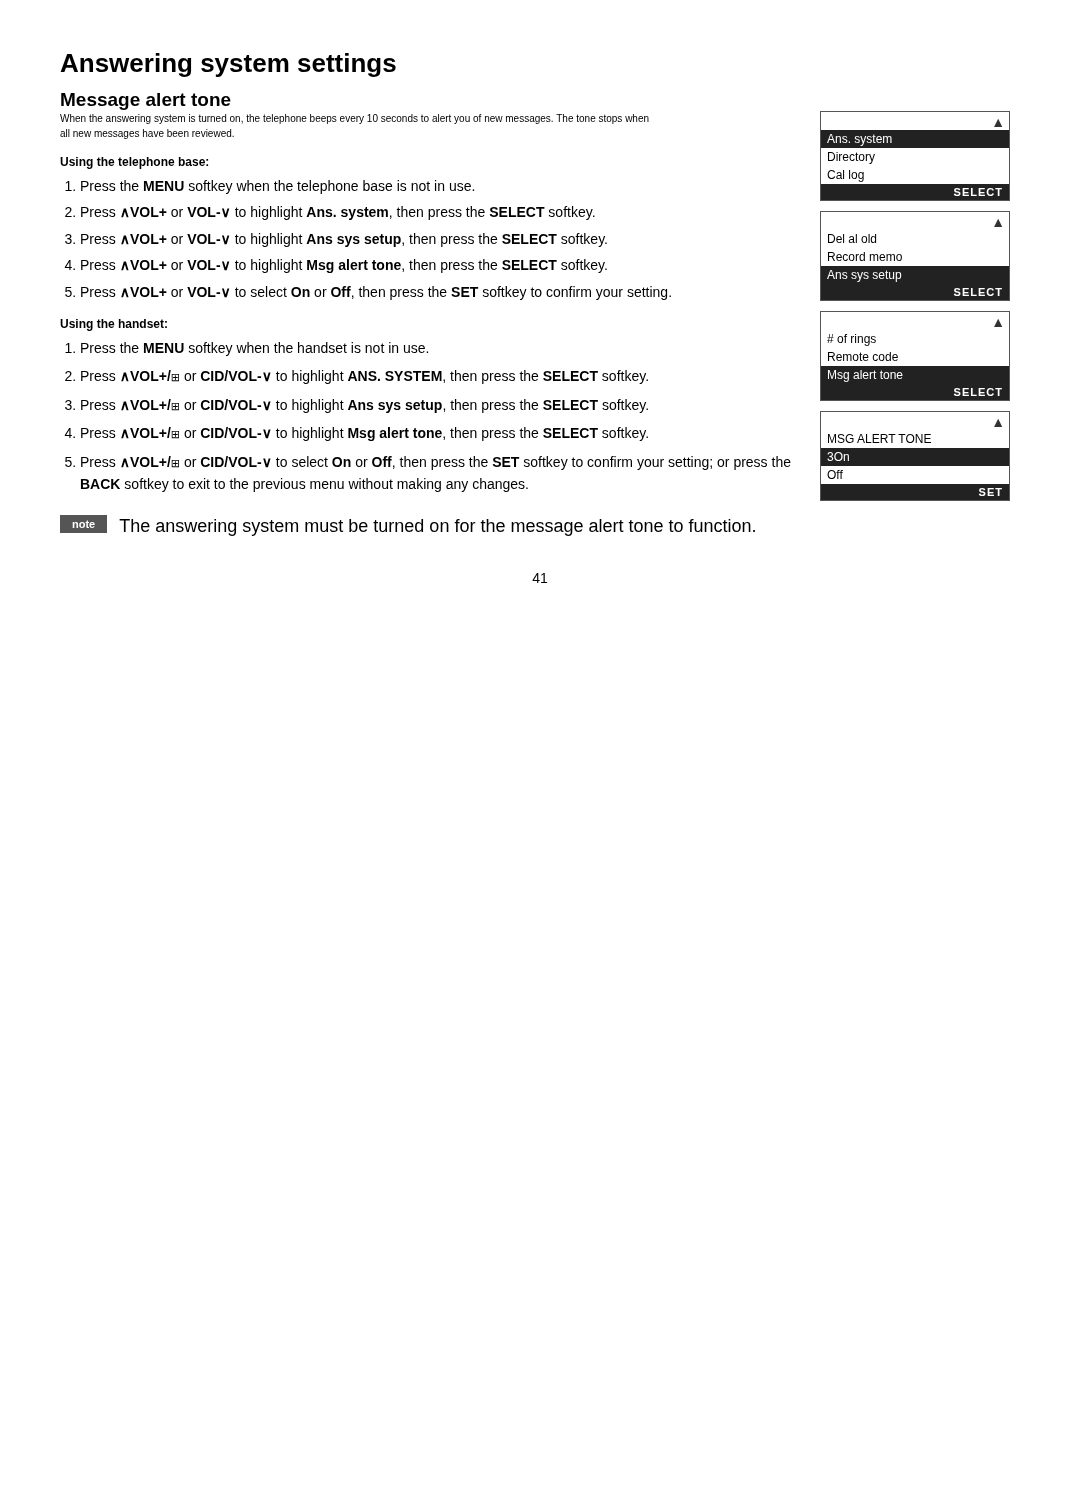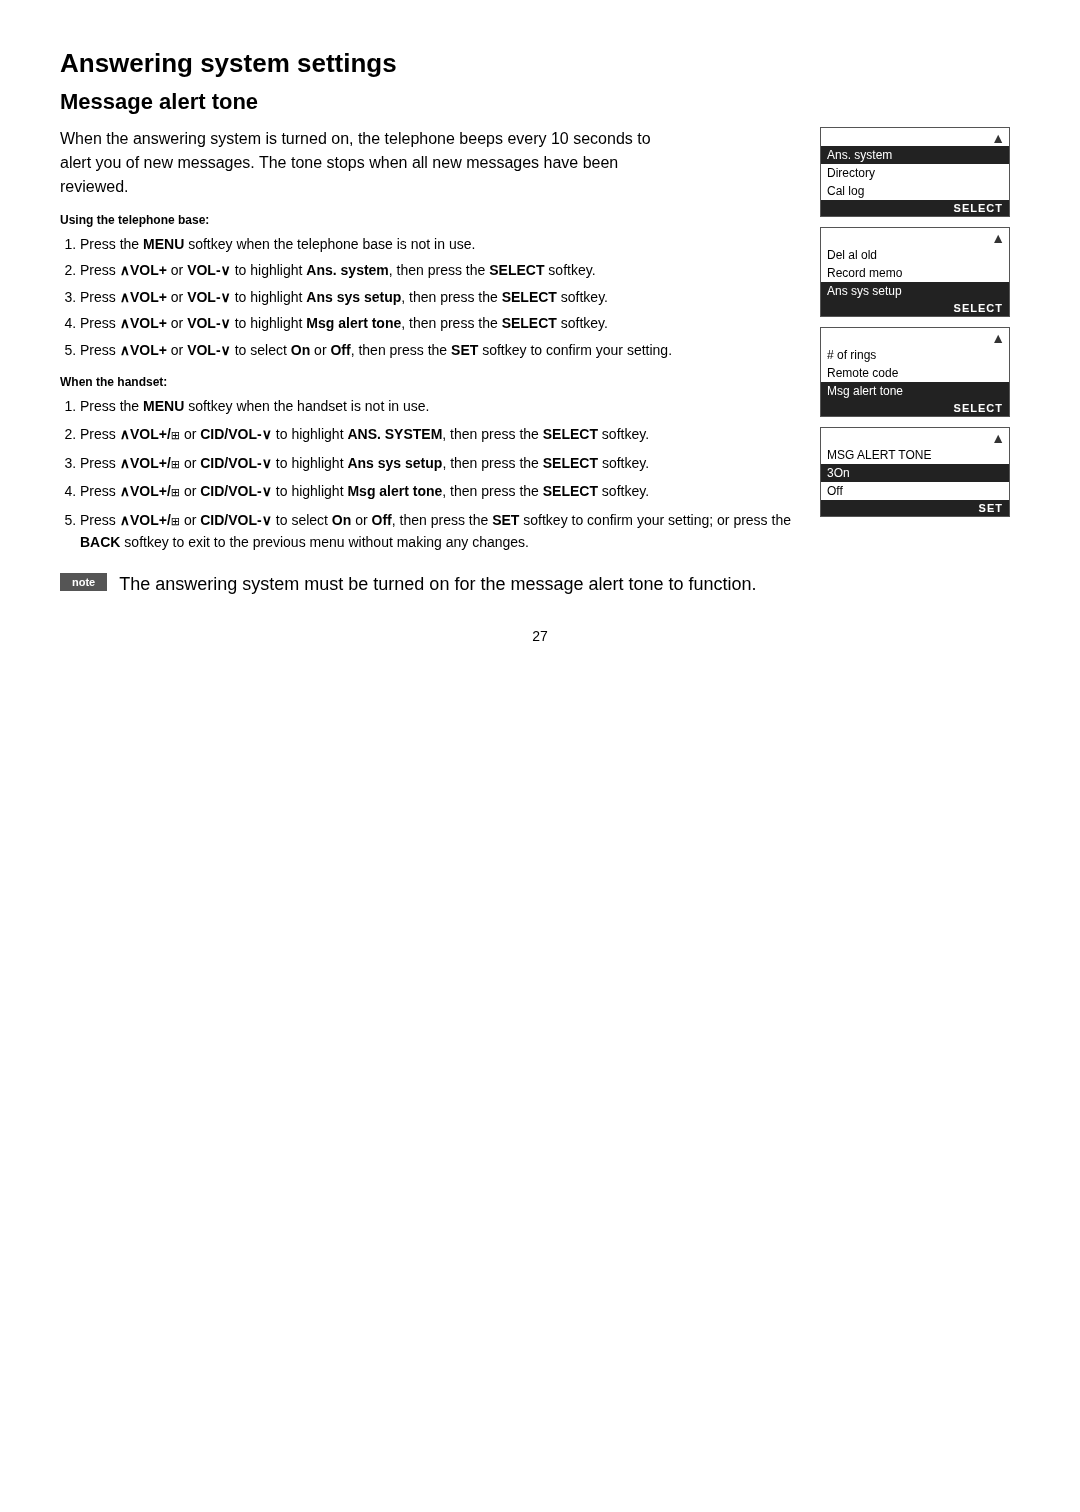--- a/index.html
+++ b/index.html
@@ -13,27 +13,27 @@
       padding: 48px 60px 48px 60px;
     }
 
     h1 {
       font-size: 26px;
       font-weight: bold;
       margin-bottom: 10px;
     }
 
     h2 {
-      font-size: 22px;
-      font-weight: bold;
-      margin-bottom: 12px;
+      font-size: 19px;
+      font-weight: bold;
+      margin-bottom: 0;
     }
 
     .intro-text {
-      font-size: 16px;
+      font-size: 10px;
       line-height: 1.5;
       margin-bottom: 14px;
       max-width: 600px;
     }
 
     .main-layout {
       display: flex;
       gap: 20px;
       align-items: flex-start;
     }
@@ -178,21 +178,21 @@
 
     <p class="steps-label">Using the telephone base:</p>
     <ol>
       <li>Press the <span class="bold">MENU</span> softkey when the telephone base is not in use.</li>
       <li>Press <span class="bold">∧VOL+</span> or <span class="bold">VOL-∨</span> to highlight <span class="bold">Ans. system</span>, then press the <span class="bold">SELECT</span> softkey.</li>
       <li>Press <span class="bold">∧VOL+</span> or <span class="bold">VOL-∨</span> to highlight <span class="bold">Ans sys setup</span>, then press the <span class="bold">SELECT</span> softkey.</li>
       <li>Press <span class="bold">∧VOL+</span> or <span class="bold">VOL-∨</span> to highlight <span class="bold">Msg alert tone</span>, then press the <span class="bold">SELECT</span> softkey.</li>
       <li>Press <span class="bold">∧VOL+</span> or <span class="bold">VOL-∨</span> to select <span class="bold">On</span> or <span class="bold">Off</span>, then press the <span class="bold">SET</span> softkey to confirm your setting.</li>
     </ol>
 
-    <p class="steps-label">When the handset:</p>
+    <p class="steps-label">Using the handset:</p>
     <ol class="handset-steps">
       <li>Press the <span class="bold">MENU</span> softkey when the handset is not in use.</li>
       <li>Press <span class="bold">∧VOL+/</span><span style="font-size:11px;">⊞</span> or <span class="bold">CID/VOL-∨</span> to highlight <span class="bold">ANS. SYSTEM</span>, then press the <span class="bold">SELECT</span> softkey.</li>
       <li>Press <span class="bold">∧VOL+/</span><span style="font-size:11px;">⊞</span> or <span class="bold">CID/VOL-∨</span> to highlight <span class="bold">Ans sys setup</span>, then press the <span class="bold">SELECT</span> softkey.</li>
       <li>Press <span class="bold">∧VOL+/</span><span style="font-size:11px;">⊞</span> or <span class="bold">CID/VOL-∨</span> to highlight <span class="bold">Msg alert tone</span>, then press the <span class="bold">SELECT</span> softkey.</li>
       <li>Press <span class="bold">∧VOL+/</span><span style="font-size:11px;">⊞</span> or <span class="bold">CID/VOL-∨</span> to select <span class="bold">On</span> or <span class="bold">Off</span>, then press the <span class="bold">SET</span> softkey to confirm your setting; or press the <span class="bold">BACK</span> softkey to exit to the previous menu without making any changes.</li>
     </ol>
 
     <div class="note-box">
       <div class="note-label">note</div>
@@ -230,13 +230,13 @@
       <div class="screen-arrow">▲</div>
       <div class="screen-item">MSG ALERT TONE</div>
       <div class="screen-item highlighted">3On</div>
       <div class="screen-item">Off</div>
       <div class="screen-set-bar">SET</div>
     </div>
 
   </div>
 </div>
 
-<div class="page-number">27</div>
+<div class="page-number">41</div>
 
 </body></html>

